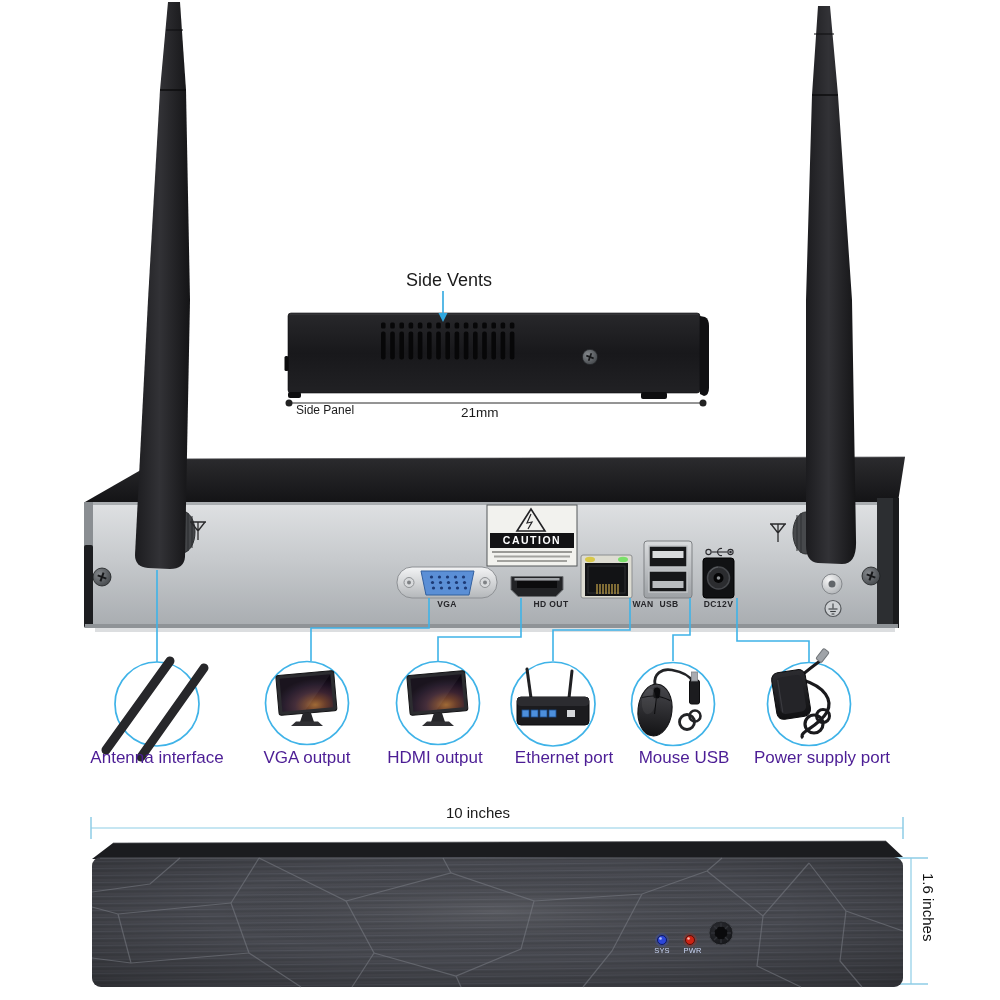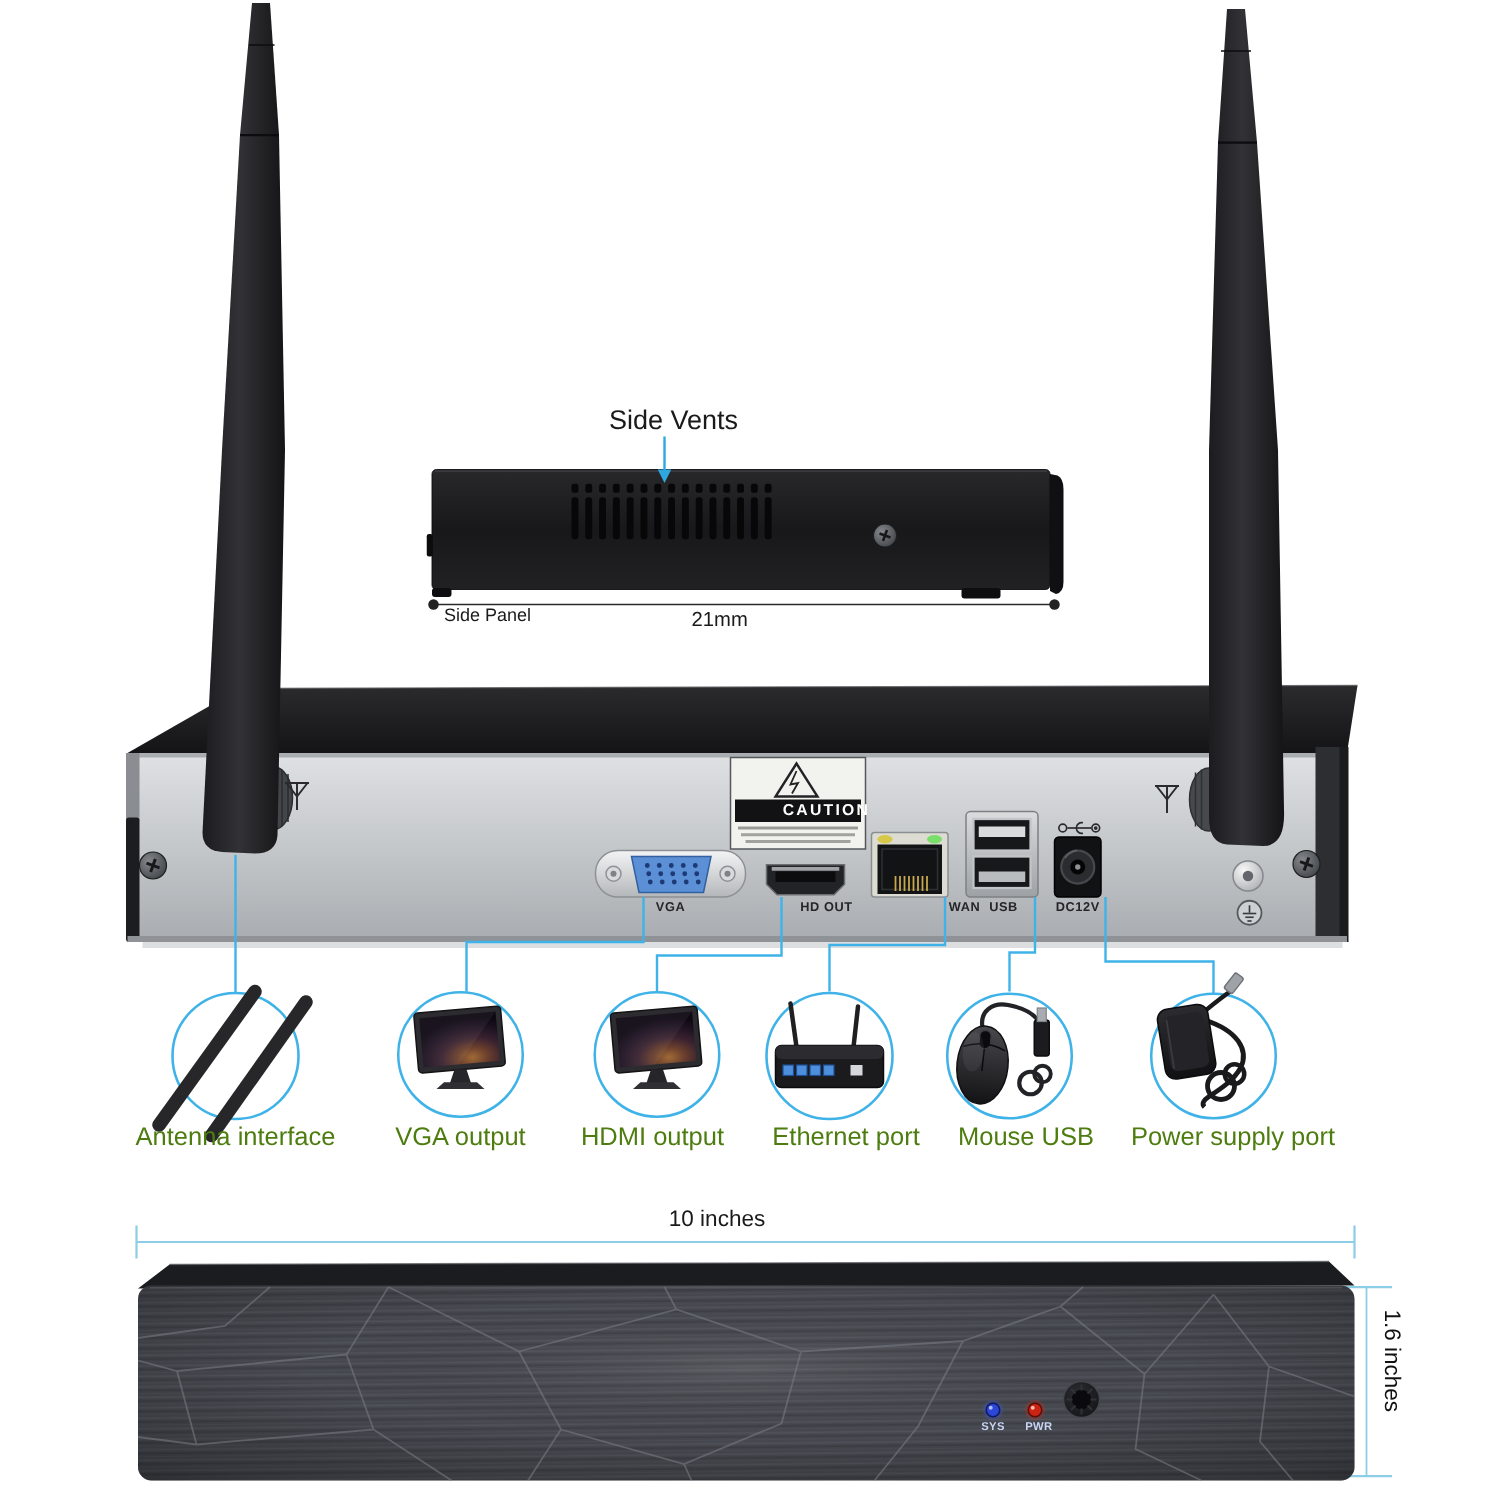--- a/index.html
+++ b/index.html
@@ -5,37 +5,37 @@
   html,body{margin:0;padding:0;background:#ffffff;}
   #stage{position:relative;width:1000px;height:1000px;background:#ffffff;overflow:hidden;
          font-family:"Liberation Sans",sans-serif;}
   #art{position:absolute;left:0;top:0;}
   .lbl{position:absolute;color:#1a1a1a;line-height:1.1;}
   .ctr{text-align:center;}
   .side-vents{left:401px;top:271px;width:96px;font-size:18px;}
   .side-panel{left:296px;top:404px;font-size:12px;}
   .mm{left:461px;top:406px;font-size:13.5px;}
   .caution{left:490px;top:533px;width:84px;height:15px;line-height:15px;color:#ffffff;
-           font-size:10.5px;font-weight:bold;letter-spacing:1.5px;padding-left:19px;}
+           font-size:10.5px;font-weight:bold;letter-spacing:1.5px;}
   .port-label{top:600px;font-size:8.5px;font-weight:bold;color:#26262a;letter-spacing:.4px;}
   .pl-vga{left:427px;width:40px;}
   .pl-hdmi{left:524px;width:54px;}
   .pl-wan{left:623px;width:40px;}
   .pl-usb{left:649px;width:40px;}
   .pl-dc{left:694px;width:49px;}
-  .callout-label{top:749px;font-size:17px;color:#4d7c0f;}
+  .callout-label{top:749px;font-size:17px;color:#4c1d95;}
   .cl-0{left:72px;width:170px;}
   .cl-1{left:242px;width:130px;}
   .cl-2{left:370px;width:130px;}
   .cl-3{left:494px;width:140px;}
   .cl-4{left:619px;width:130px;}
   .cl-5{left:732px;width:180px;}
   .w10{left:428px;top:805px;width:100px;font-size:15px;}
   .h16{left:919px;top:873px;writing-mode:vertical-rl;font-size:15px;color:#111;}
-  .led-label{top:947px;font-size:7.5px;font-weight:bold;color:#c9d5f5;letter-spacing:.2px;text-align:center;}
+  .led-label{top:947px;font-size:7.5px;font-weight:normal;color:#c9d5f5;letter-spacing:.2px;text-align:center;}
   .ll-sys{left:650px;width:24px;}
   .ll-pwr{left:679px;width:27px;}
 </style>
 </head>
 <body>
 
 <div id="stage">
 
 <svg id="art" width="1000" height="1000" viewBox="0 0 1000 1000">
   <defs>

